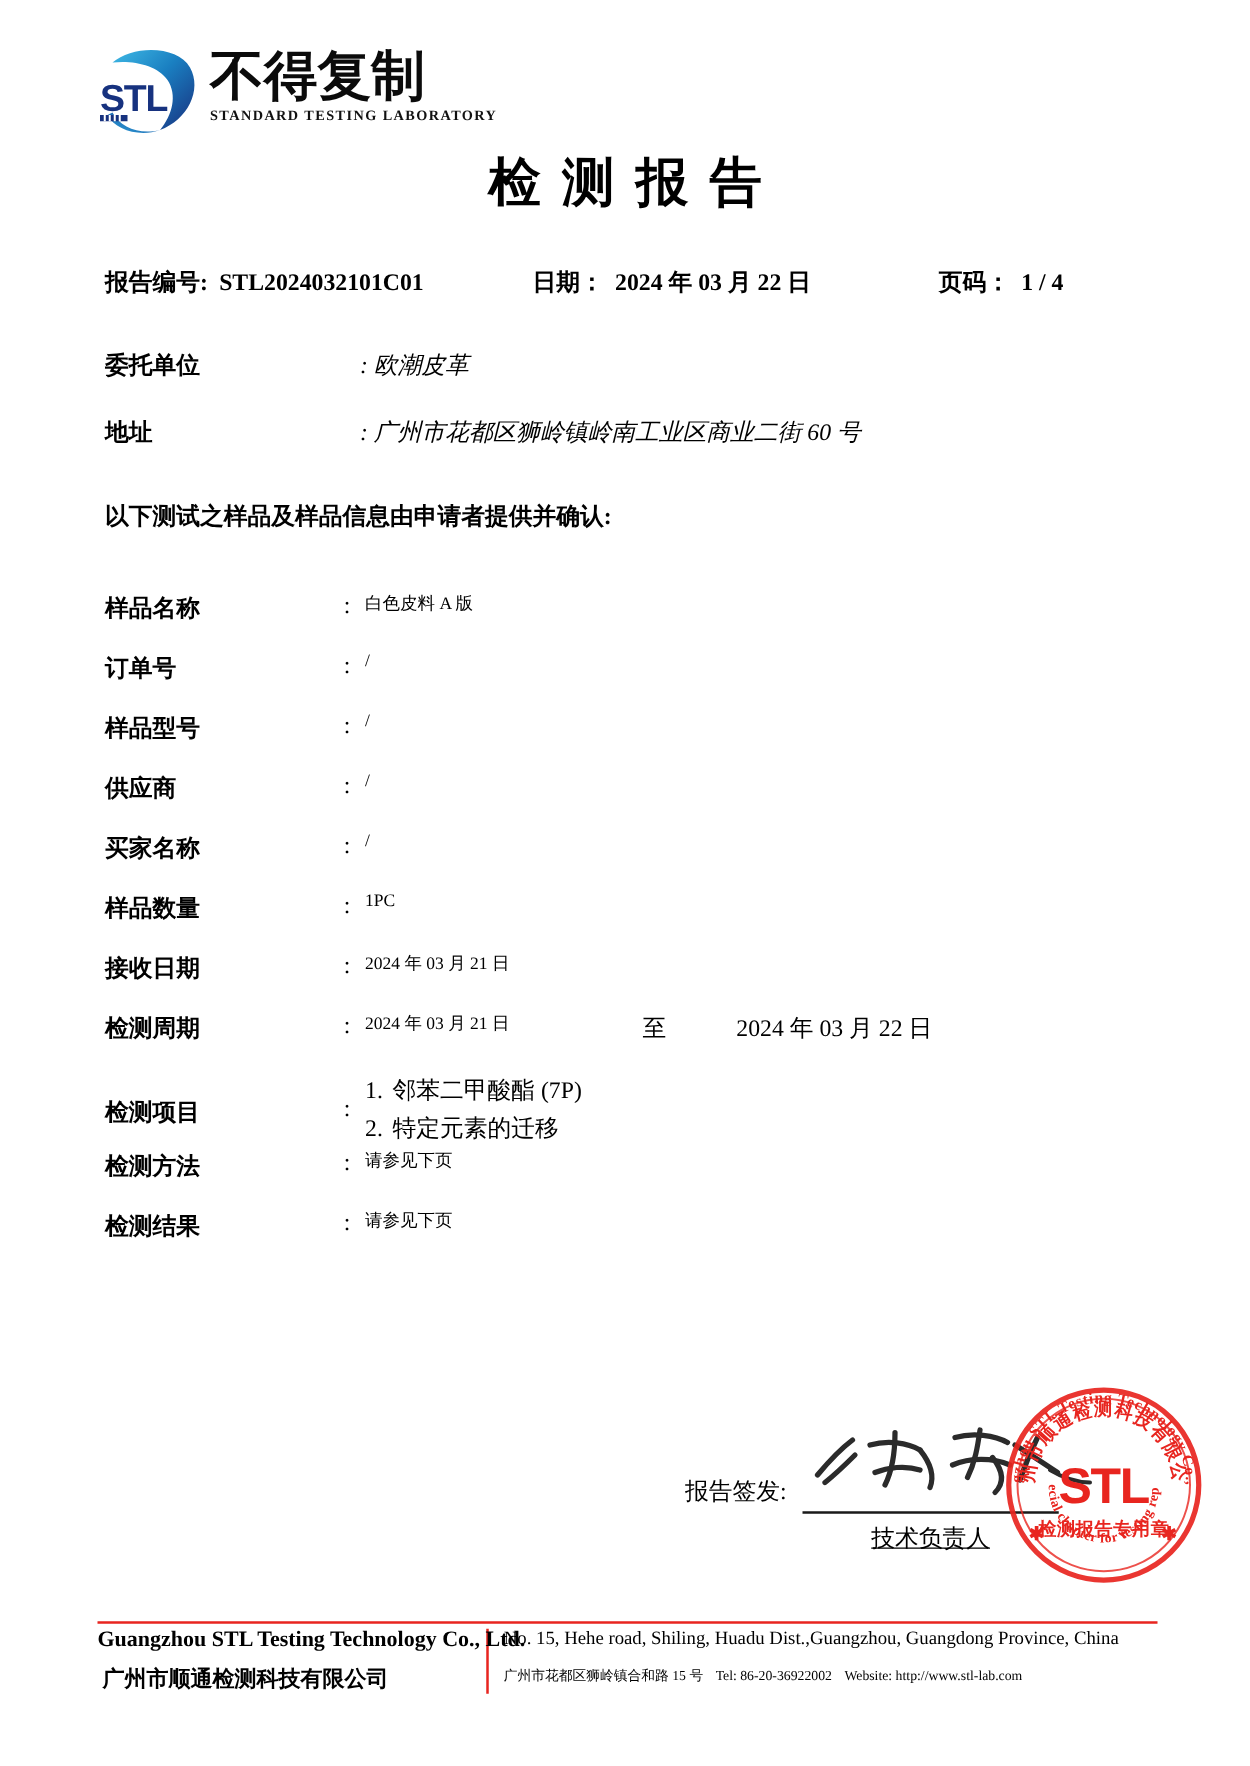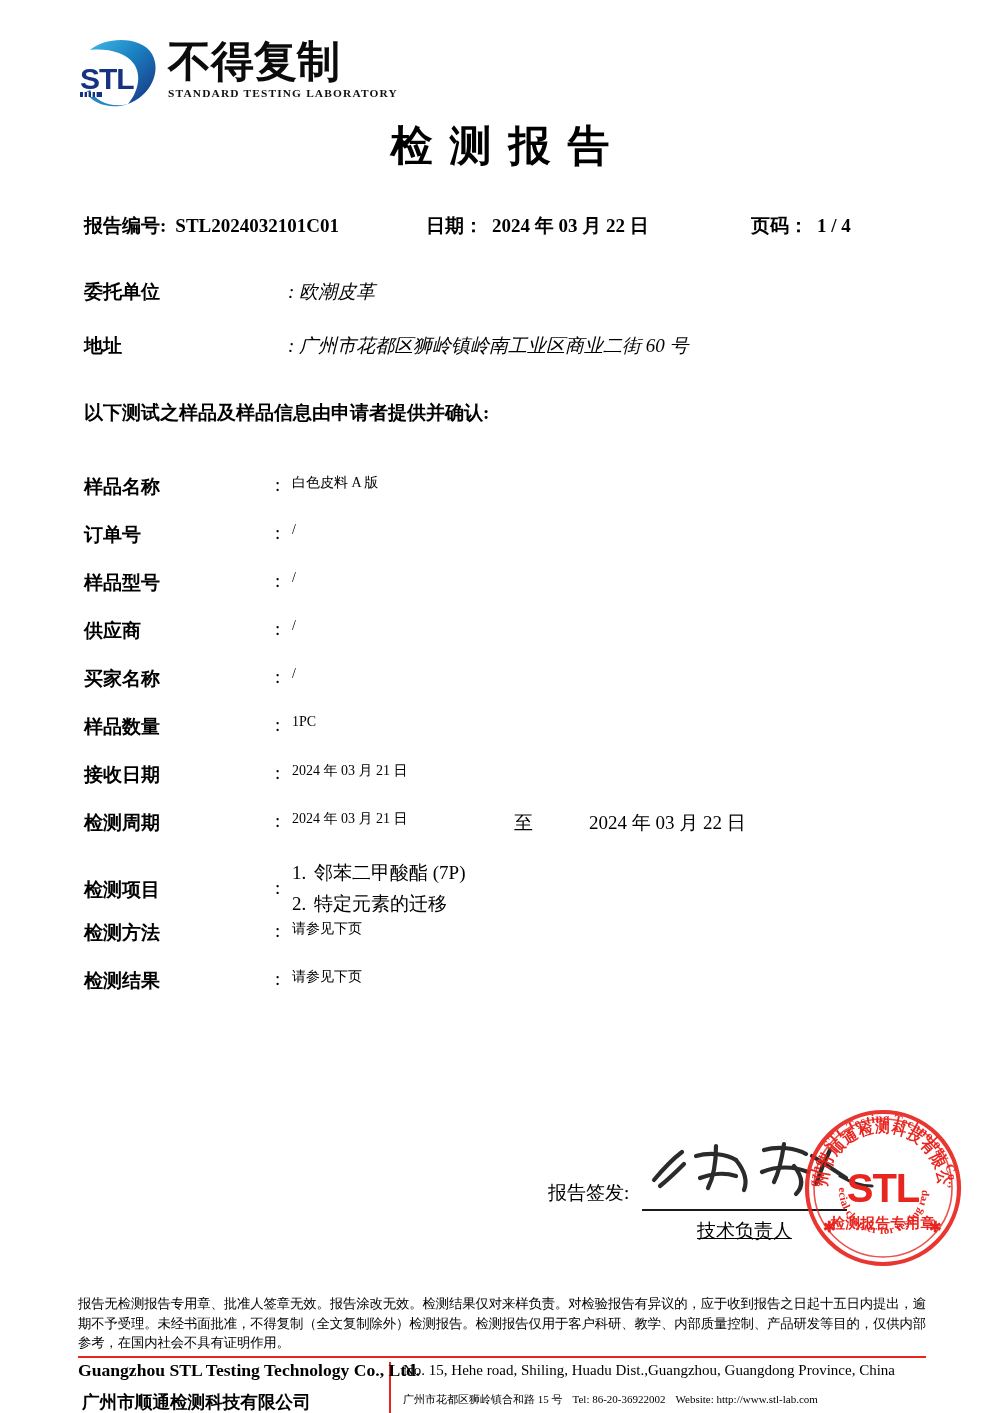--- a/index.html
+++ b/index.html
@@ -487,21 +487,20 @@
         <textPath href="#arcPurpose" startOffset="50%" text-anchor="middle">Special chapter for testing report</textPath>
       </text>
 
       <text x="30" y="134" font-family="Liberation Sans, sans-serif" font-size="15" font-weight="700" fill="#e8251f">✱</text>
       <text x="136" y="134" font-family="Liberation Sans, sans-serif" font-size="15" font-weight="700" fill="#e8251f">✱</text>
     </svg>
   </div>
 </div>
 
 <div class="footer">
-  <div class="disclaimer">报告无检测报告专用章、批准人签章无效。报告涂改无效。检测结果仅对来样负责。对检验报告有异议的，应于收到报告之日起十五日内提出，逾期不予受理。未经书面批准，不得复制（全文复制除外）检测报告。检测报告仅用于客户科研、教学、内部质量控制、产品研发等目的，仅供内部参考，在国内社会不具有证明作用。</div>
   <div class="red-rule"></div>
   <div class="foot-grid">
     <div class="foot-div"></div>
     <span class="foot-en-name">Guangzhou STL Testing Technology Co., Ltd.</span>
     <span class="foot-cn-name">广州市顺通检测科技有限公司</span>
     <span class="foot-en-addr">No. 15, Hehe road, Shiling, Huadu Dist.,Guangzhou, Guangdong Province, China</span>
     <span class="foot-cn-addr"><span>广州市花都区狮岭镇合和路 15 号</span><span class="sp"></span><span>Tel: 86-20-36922002</span><span class="sp"></span><span>Website: http://www.stl-lab.com</span></span>
   </div>
 </div>
 

